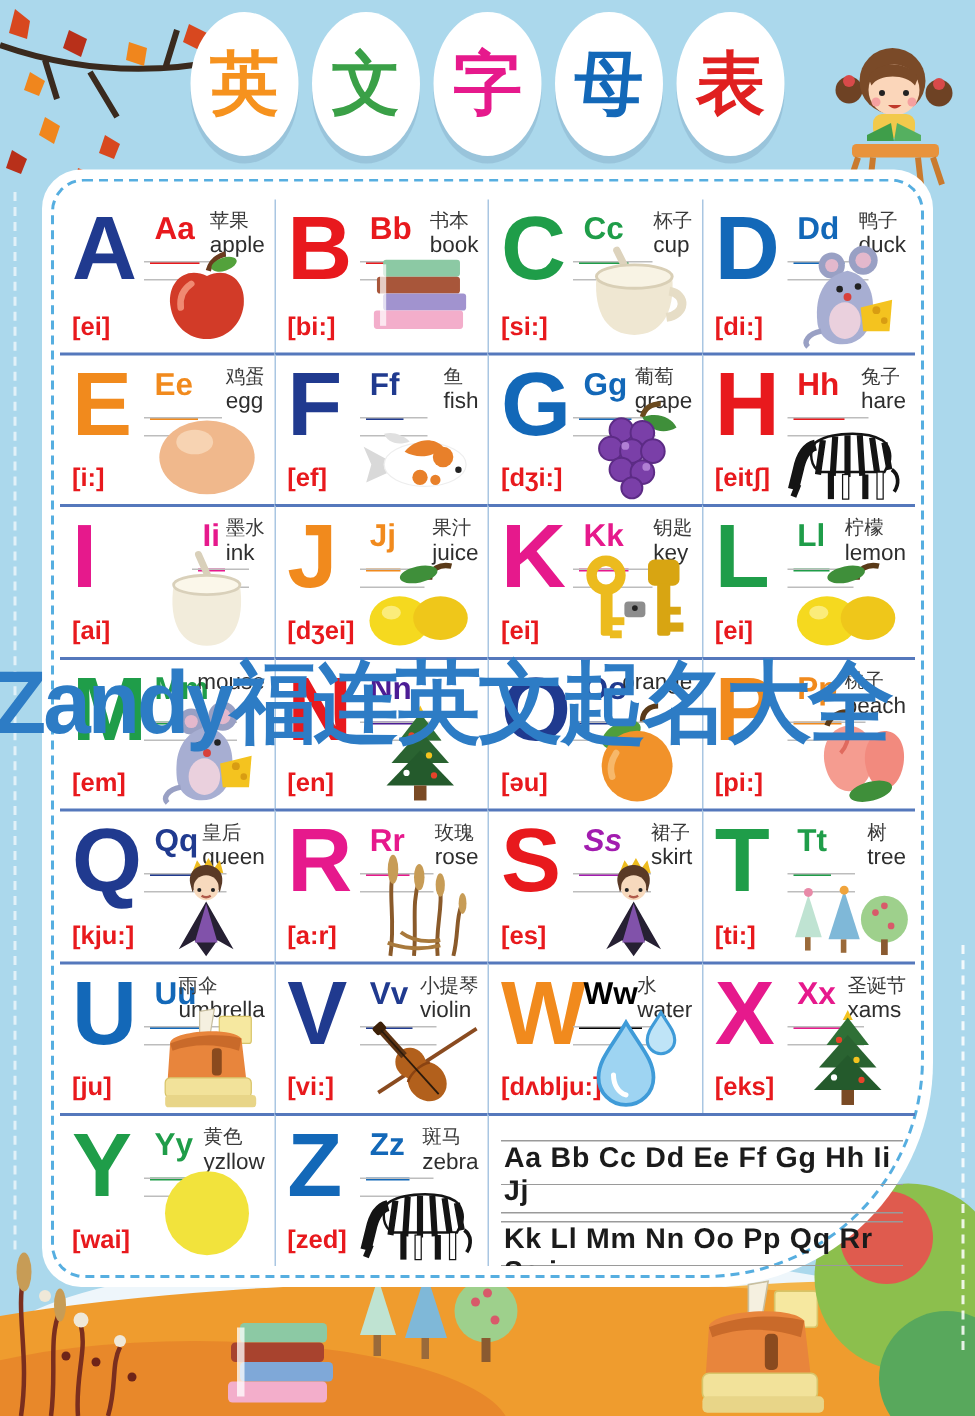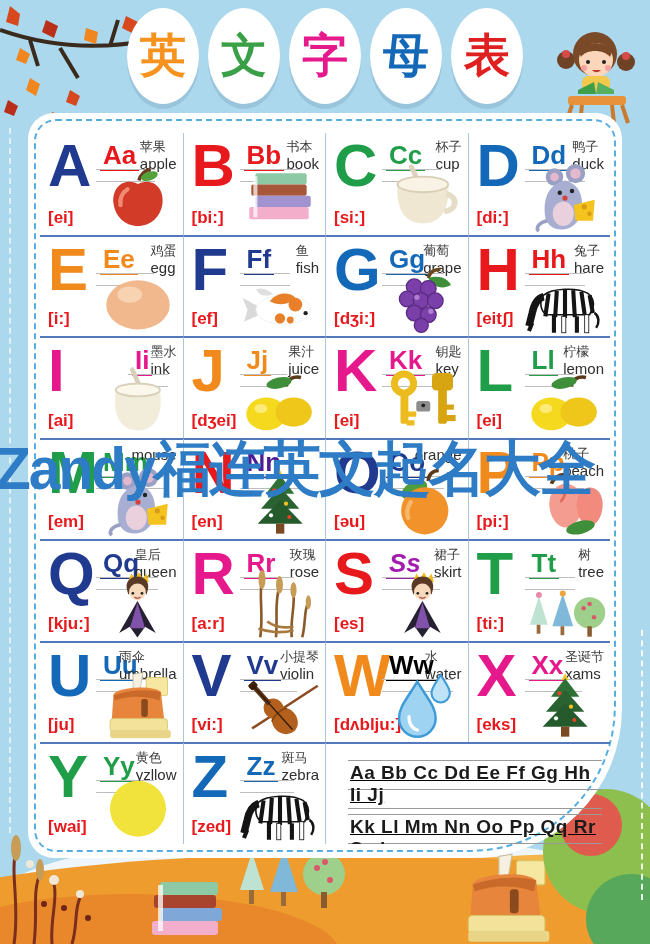--- a/index.html
+++ b/index.html
@@ -24,33 +24,33 @@
     border-radius:26px 26px 150px 26px; z-index:2; }
   .card-dash { position:absolute; inset:6px; border:2px dashed #56aee0; border-radius:22px 22px 146px 22px; }
 
   
   .grid { position:absolute; left:40px; top:133px; width:570px; z-index:3;
     display:grid; grid-template-columns:repeat(4,1fr); grid-auto-rows:101.5px; }
   .cell { position:relative; overflow:hidden; }
   .cell.bl { border-left:1.5px solid #a9c6e2; }
   .cell.bt { border-top:2px solid #5578bc; }
   .big { position:absolute; left:8px; top:2px; font-size:60px; line-height:1.02; font-weight:800; }
-  .pair { position:absolute; left:60px; top:9px; font-size:26px; font-weight:800; line-height:1;
-    padding:0 3px 1px; border-bottom:2.5px solid currentColor; }
+  .pair { position:absolute; left:60px; top:9px; font-size:21px; font-weight:800; line-height:1;
+    padding:0 3px 11px; border-bottom:2.5px solid currentColor; }
   .pair::after { content:""; position:absolute; left:-4px; right:-16px; top:100%; height:11px;
     border-top:1px solid #bdbdbd; border-bottom:1px solid #bdbdbd; }
   .words { position:absolute; right:6px; top:6px; text-align:left; }
   .cn { font-size:13px; color:#3a3a3a; line-height:1.25; }
   .en { font-size:15px; color:#2e2e2e; line-height:1.2; }
   .phon { position:absolute; left:8px; bottom:7px; font-size:17px; font-weight:800; color:#e8191d; }
   .pic { position:absolute; right:4px; bottom:2px; width:82px; height:70px; display:flex; align-items:flex-end; justify-content:center; }
   .pic svg { max-width:100%; max-height:100%; }
 
   
-  .panel { grid-column:span 2; padding:16px 8px 0 22px;text-decoration:underline; }
+  .panel { grid-column:span 2; padding:16px 8px 0 8px; }
   .pline { position:relative; font-size:19px; font-weight:700; color:#1b1b1b; letter-spacing:.5px;
     padding:1px 2px 2px; margin-bottom:5px; border-top:1px solid #9a9a9a; border-bottom:1px solid #9a9a9a;
     background:linear-gradient(to bottom, transparent 0 60%, #9a9a9a 60% calc(60% + 1px), transparent calc(60% + 1px)); }
 
   
   .watermark { position:absolute; left:-4px; top:431px; width:660px; z-index:20; font-size:57px; font-weight:800;
     color:#2d7cc5; white-space:nowrap; letter-spacing:-2px; transform:scaleY(1.04); }
 
   
   .scene { position:absolute; left:0; bottom:0; width:650px; height:130px; z-index:1; }

